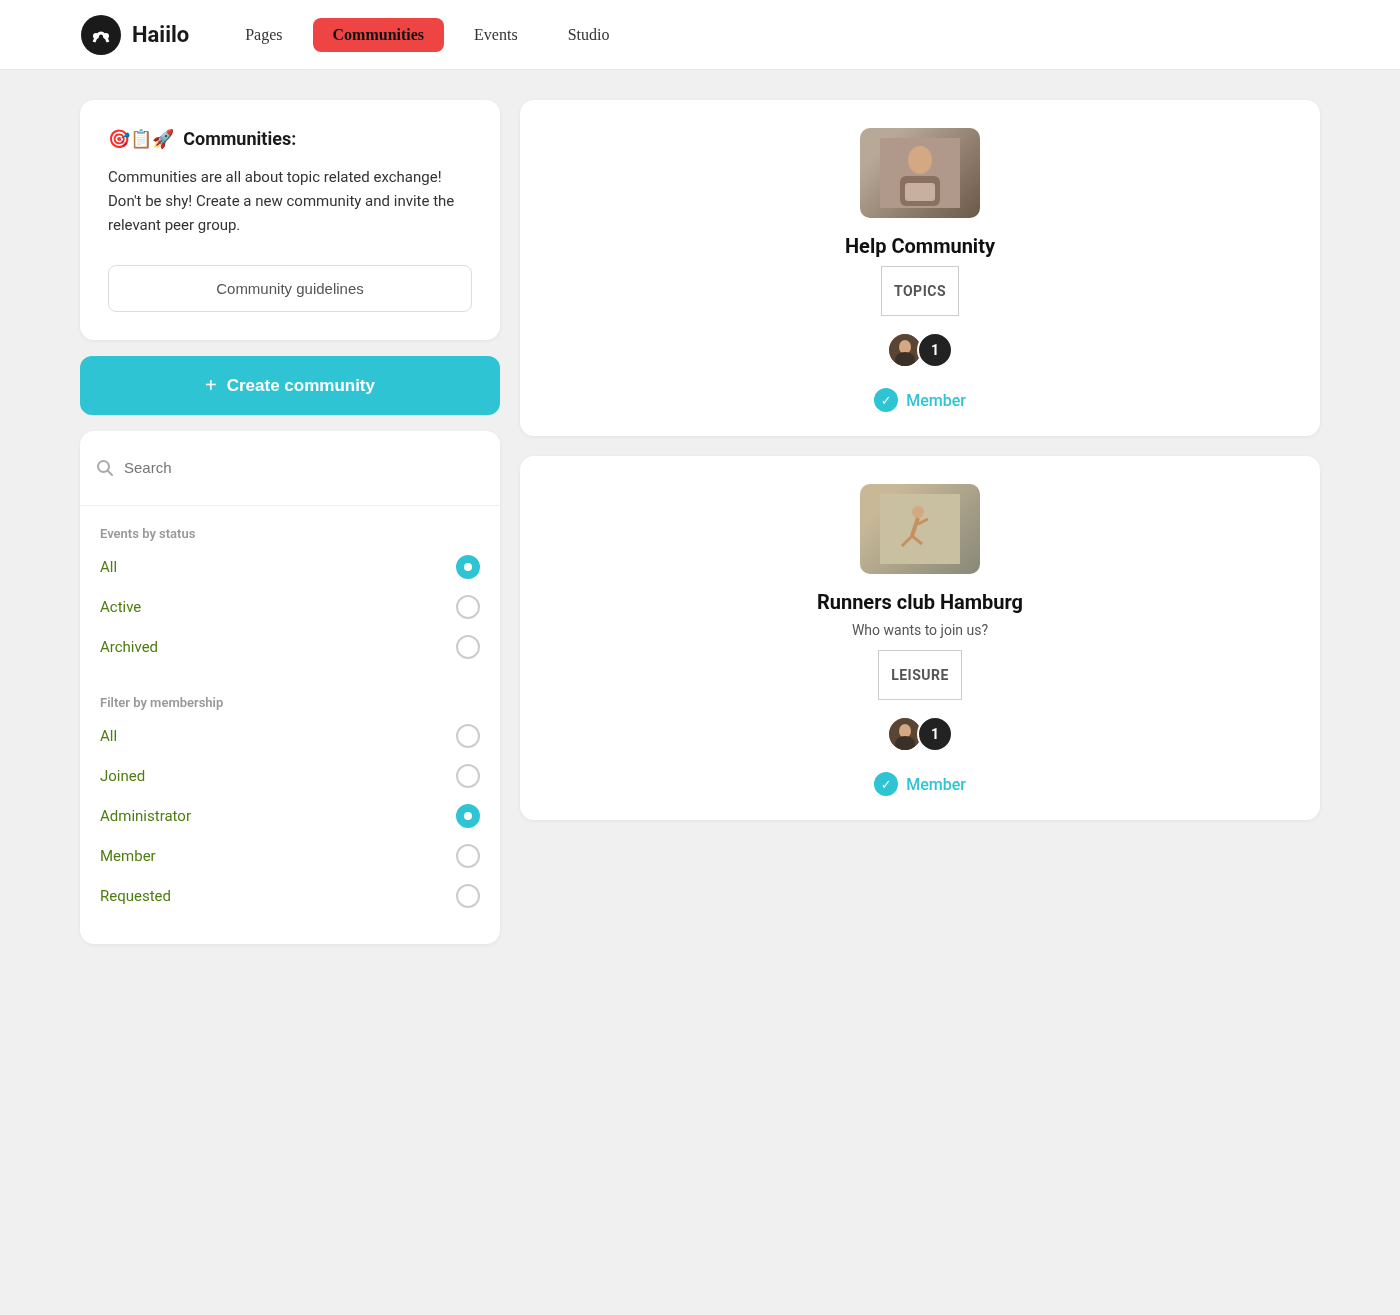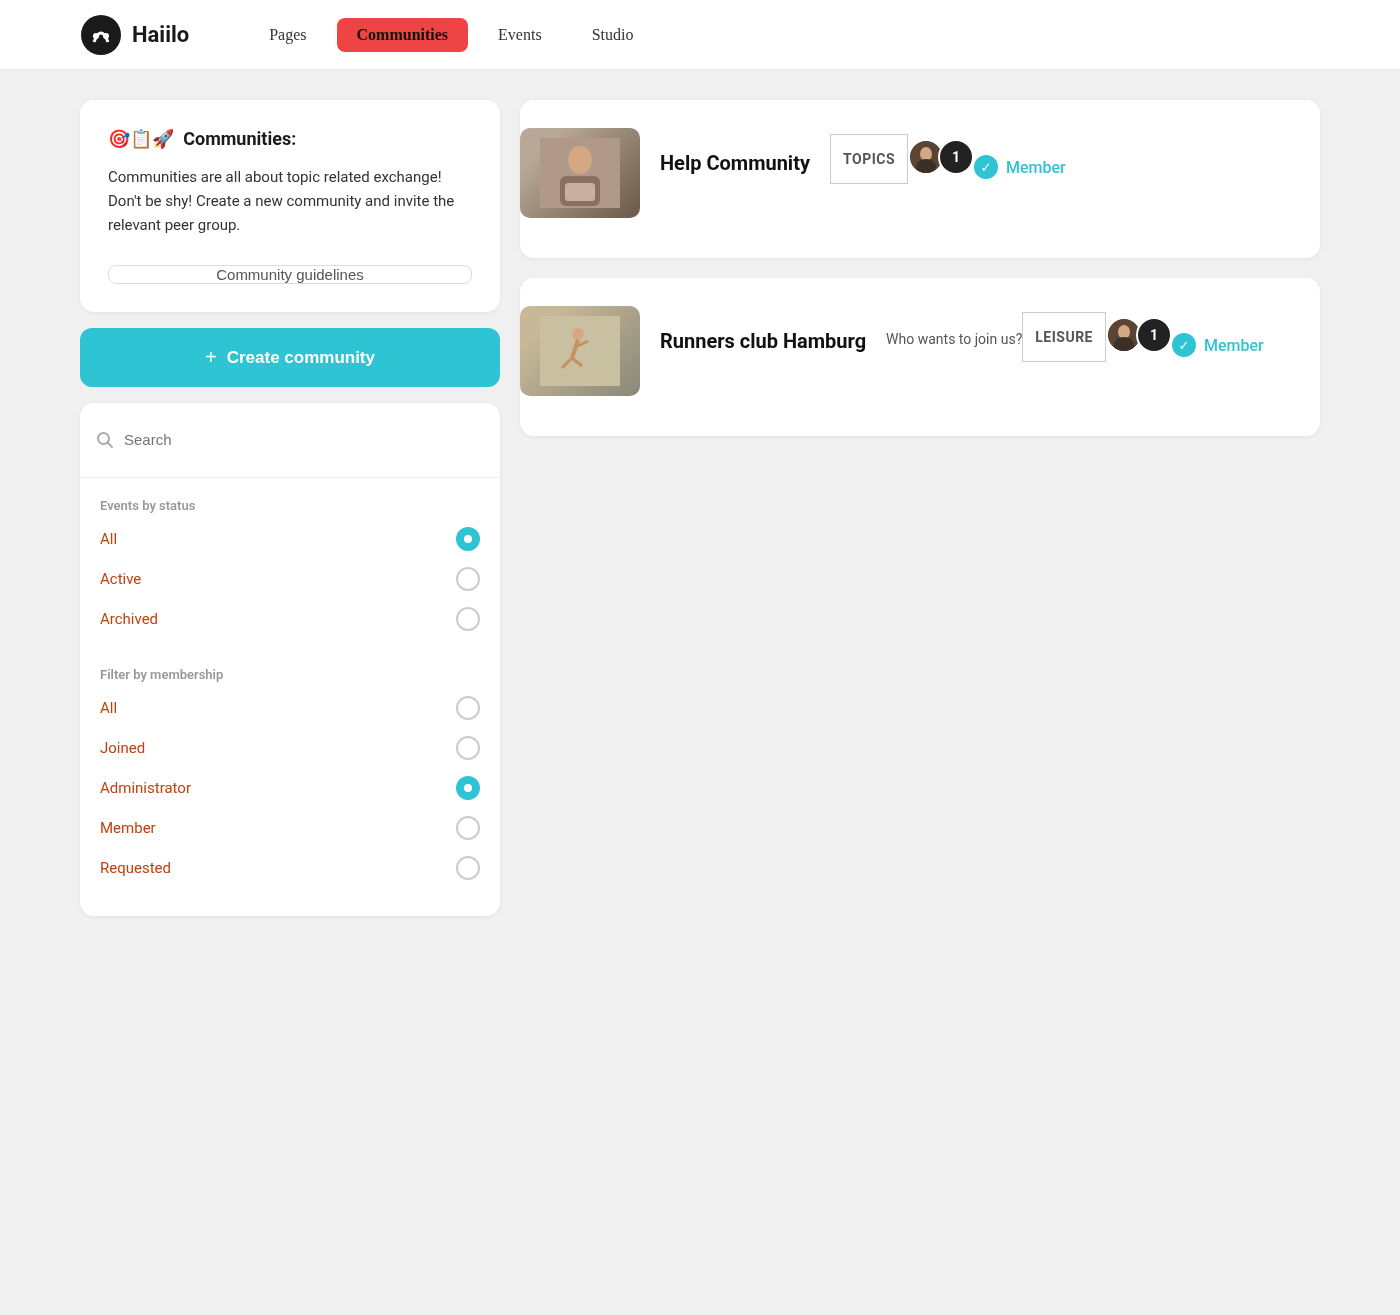--- a/index.html
+++ b/index.html
@@ -15,21 +15,21 @@
       display: flex;
       align-items: center;
       padding: 0 80px;
       height: 70px;
       border-bottom: 1px solid #e8e8e8;
     }
     .logo-area {
       display: flex;
       align-items: center;
       gap: 10px;
-      margin-right: 60px;
+      margin-right: 36px;
     }
     .logo-icon {
       width: 42px;
       height: 42px;
     }
     .logo-text {
       font-size: 22px;
       font-weight: 700;
       color: #1a1a1a;
     }
@@ -97,20 +97,21 @@
       margin-bottom: 16px;
     }
     .info-card-body {
       font-size: 15px;
       color: #333;
       line-height: 1.6;
       margin-bottom: 28px;
     }
     .guidelines-btn {
       width: 100%;
+      padding: 14px;
       border: 1.5px solid #ddd;
       border-radius: 8px;
       background: #fff;
       font-size: 15px;
       color: #555;
       cursor: pointer;
       text-align: center;
     }
 
     
@@ -162,21 +163,21 @@
       text-transform: none;
     }
     .filter-option {
       display: flex;
       align-items: center;
       justify-content: space-between;
       margin-bottom: 16px;
     }
     .filter-option-label {
       font-size: 15px;
-      color: #c2410c;
+      color: #4d7c0f;
     }
     .radio-circle {
       width: 24px;
       height: 24px;
       border-radius: 50%;
       border: 2px solid #ccc;
       display: flex;
       align-items: center;
       justify-content: center;
       flex-shrink: 0;
@@ -195,20 +196,21 @@
     }
 
     
     .community-card {
       background: #fff;
       border-radius: 14px;
       padding: 0 0 24px 0;
       box-shadow: 0 1px 4px rgba(0,0,0,0.06);
       overflow: hidden;
       display: flex;
+      flex-direction: column;
       align-items: center;
     }
     .community-card-image {
       width: 120px;
       height: 90px;
       border-radius: 10px;
       overflow: hidden;
       margin: 28px 0 16px 0;
       background: #ccc;
     }

